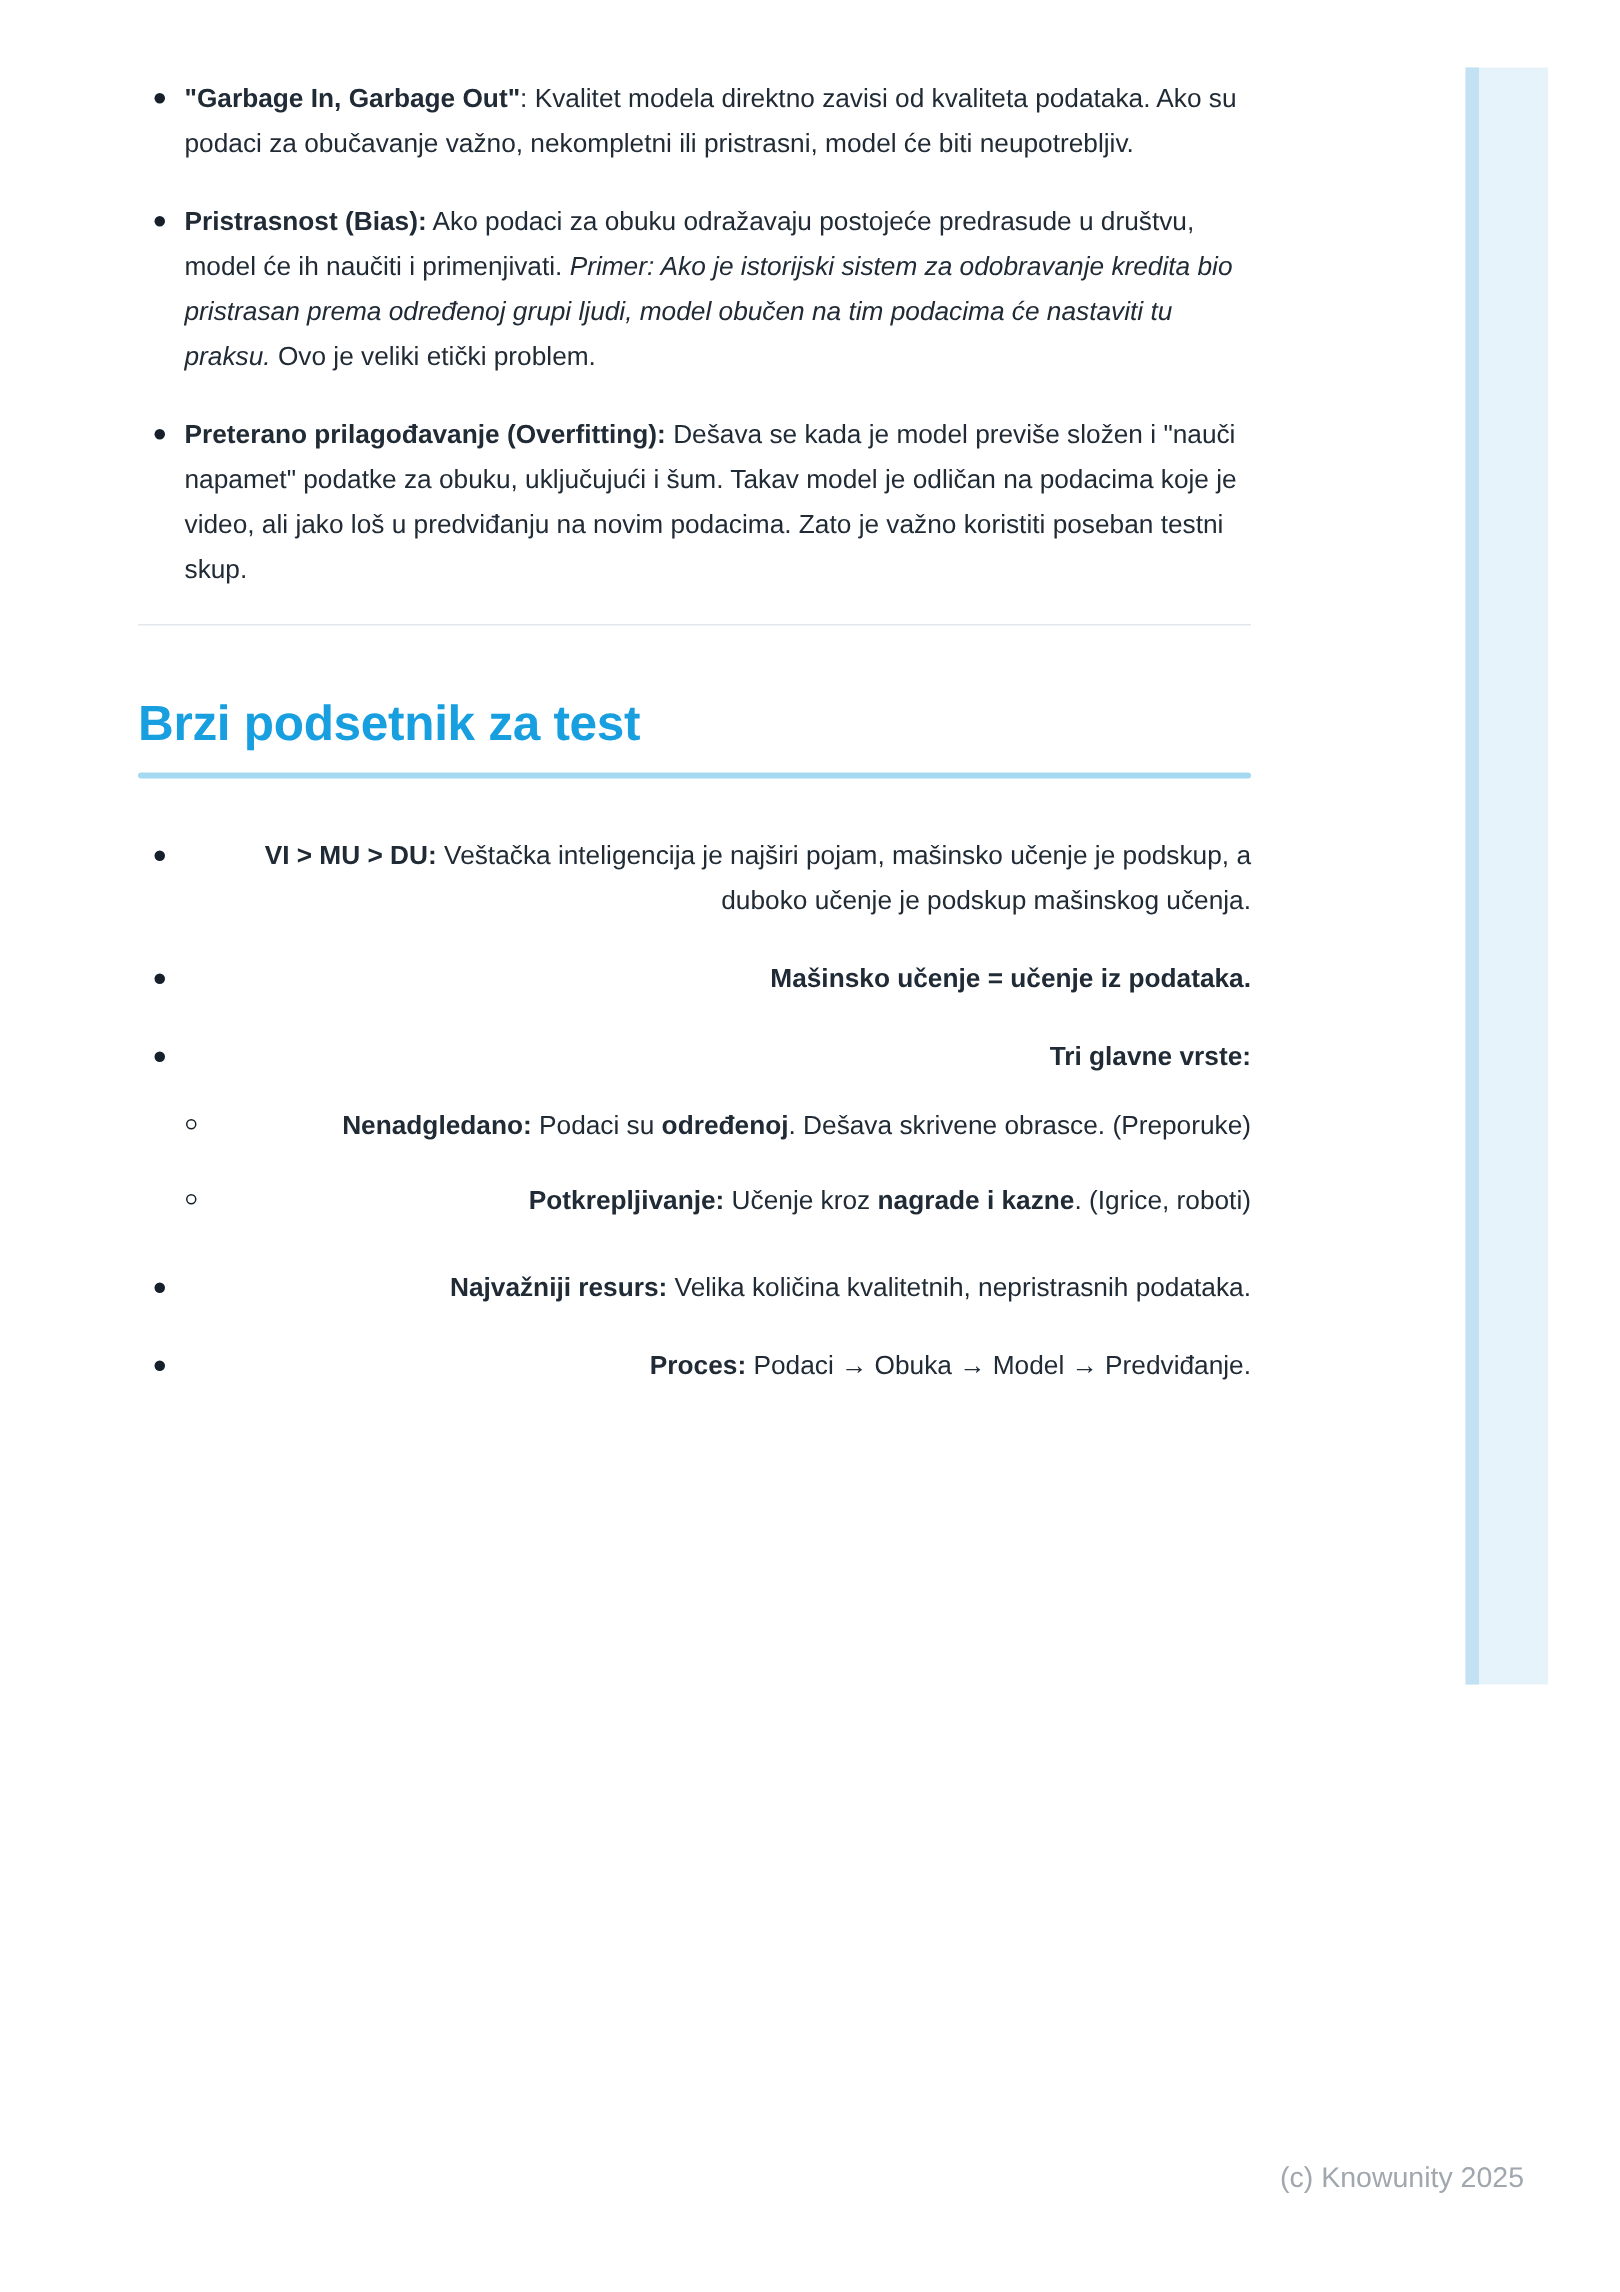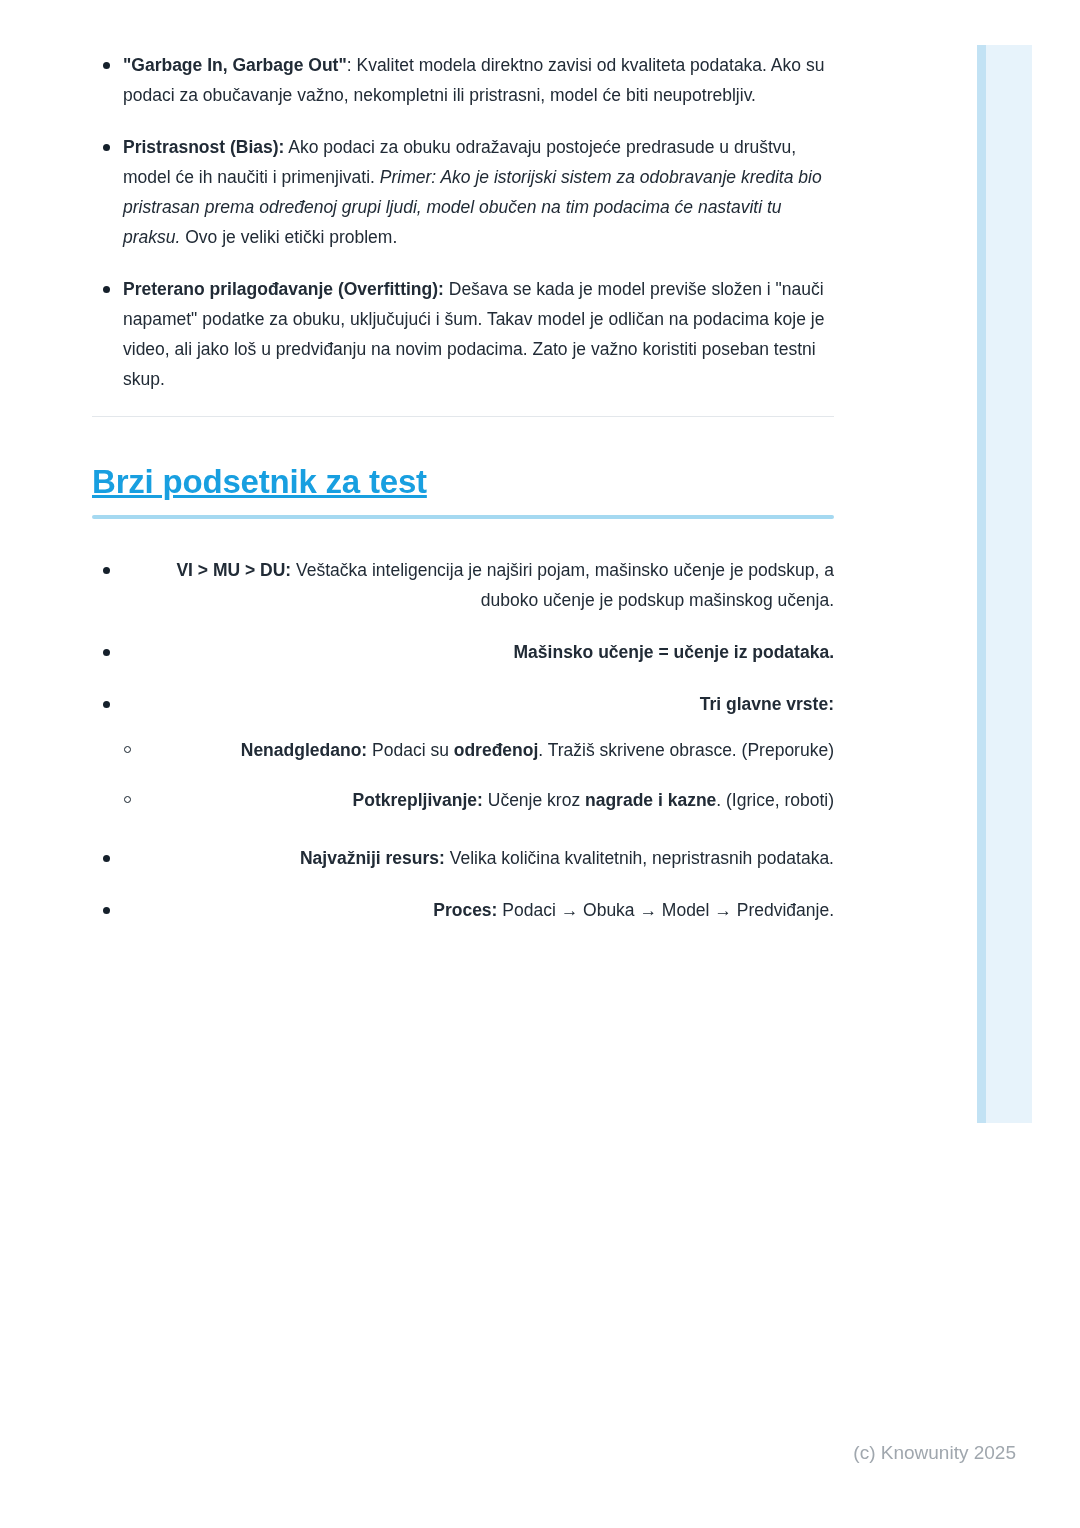--- a/index.html
+++ b/index.html
@@ -46,21 +46,20 @@
   .sub-item:last-child{margin-bottom:6px;gap:24px;}
   .divider{
     border:none;height:1px;background:var(--divider);
     margin:12px 0 0 0;
   }
   .section-heading{
     margin-top:46px;
     font-size:33px;font-weight:700;
     color:var(--heading);
     letter-spacing:-0.2px;
-    text-decoration:underline;
   }
   .heading-underline{
     height:4px;border-radius:2px;
     background:var(--underline);
     margin-top:14px;
   }
   .reminder-list{margin-top:36px;text-align:right;}
   .side-bar{
     position:absolute;left:977px;top:45px;
     width:55px;height:1078px;
@@ -108,21 +107,21 @@
       </div>
       <div class="item">
         <span class="marker disc"></span>
         <div class="item-body"><span class="b">Mašinsko učenje = učenje iz podataka.</span></div>
       </div>
       <div class="item">
         <span class="marker disc"></span>
         <div class="item-body"><span class="b">Tri glavne vrste:</span><div class="sub-list">
             <div class="item sub-item">
               <span class="marker circle"></span>
-              <div class="item-body"><span class="b">Nenadgledano:</span><span> Podaci su </span><span class="b">određenoj</span><span>. Tražiš skrivene obrasce. (Preporuke)</span></div>
+              <div class="item-body"><span class="b">Nenadgledano:</span><span> Podaci su </span><span class="b">određenoj</span><span>. Dešava skrivene obrasce. (Preporuke)</span></div>
             </div>
             <div class="item sub-item">
               <span class="marker circle"></span>
               <div class="item-body"><span class="b">Potkrepljivanje:</span><span> Učenje kroz </span><span class="b">nagrade i kazne</span><span>. (Igrice, roboti)</span></div>
             </div>
           </div></div>
       </div>
       <div class="item">
         <span class="marker disc"></span>
         <div class="item-body"><span class="b">Najvažniji resurs:</span><span> Velika količina kvalitetnih, nepristrasnih podataka.</span></div>

